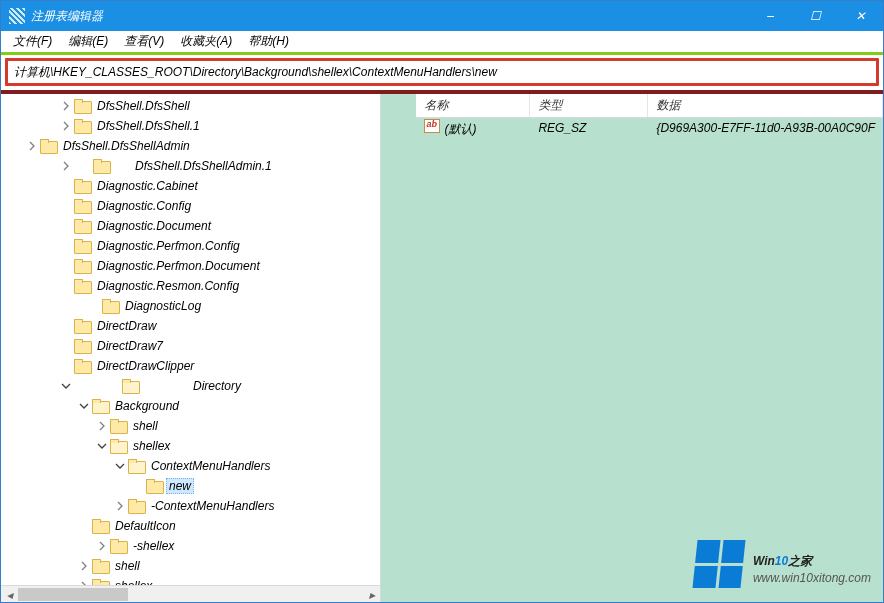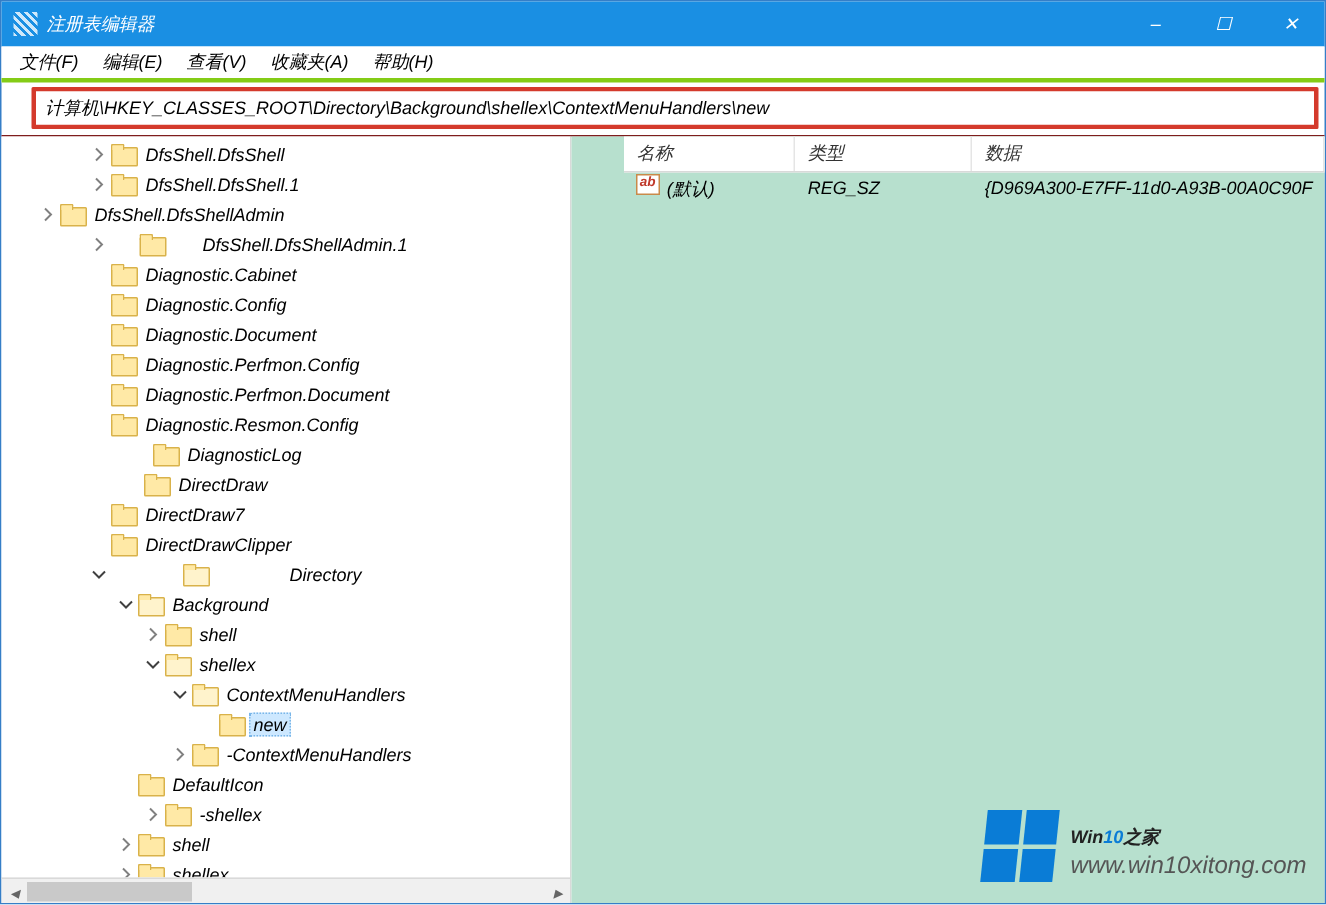--- a/index.html
+++ b/index.html
@@ -4,23 +4,23 @@
 <style>
 *{box-sizing:border-box;margin:0;padding:0;font-family:"Microsoft YaHei","Segoe UI",sans-serif;font-size:12px;}
 html,body{width:884px;height:603px;overflow:hidden;background:#fff;}
 .window{width:884px;height:603px;display:flex;flex-direction:column;border:1px solid #357ec7;font-style:italic;}
 .titlebar{height:30px;background:#1a8fe3;display:flex;align-items:center;color:#fff;}
 .titlebar .app-icon{width:16px;height:16px;margin:0 6px 0 8px;background:repeating-linear-gradient(45deg,#cfe8fa 0 2px,#1a8fe3 2px 4px);}
 .titlebar .title{flex:1;}
 .titlebar .btn{width:45px;height:30px;display:flex;align-items:center;justify-content:center;color:#fff;}
 .menubar{height:24px;display:flex;align-items:center;padding:0 4px;border-bottom:3px solid #84cc16;background:#fff;}
 .menubar .menu-item{padding:3px 8px;cursor:default;}
-.addressbar{border:3px solid #d43a2c;border-radius:1px;margin:3px 4px 4px 20px;}
+.addressbar{border:3px solid #d43a2c;border-radius:1px;margin:3px 4px 4px 4px;}
 .addressbar-inner{height:22px;display:flex;align-items:center;padding:0 6px;background:#fff;}
-.body{flex:1;display:flex;min-height:0;border-top:1px solid #7f1d1d;}
+.body{flex:1;display:flex;min-height:0;border-top:4px solid #7f1d1d;}
 .tree-pane{width:412px;display:flex;flex-direction:column;border-right:1px solid #d9d9d9;}
 .tree{flex:1;overflow:hidden;padding-top:2px;background:#fff;position:relative;}
 .tree-row{height:20px;display:flex;align-items:center;white-space:nowrap;}
 .expander{width:14px;height:14px;display:inline-flex;align-items:center;justify-content:center;color:#666;font-size:10px;margin-right:1px;}
 .expander.none{visibility:hidden;}
 .folder{width:16px;height:14px;margin-right:4px;position:relative;}
 .folder::before{content:"";position:absolute;left:0;top:2px;width:16px;height:11px;background:#ffe9a6;border:1px solid #d9b24a;border-radius:1px;}
 .folder::after{content:"";position:absolute;left:0;top:0;width:7px;height:3px;background:#ffe9a6;border:1px solid #d9b24a;border-bottom:none;border-radius:1px 1px 0 0;}
 .folder.open::before{background:#fff3cc;}
 .node-label{padding:1px 3px;}
@@ -37,21 +37,21 @@
 .list-row{height:20px;display:flex;align-items:center;}
 .list-row .cell{padding:0 8px;overflow:hidden;white-space:nowrap;}
 .string-icon{width:16px;height:14px;margin-right:4px;background:#fff;border:1px solid #c98a4a;position:relative;display:inline-block;}
 .string-icon::after{content:"ab";position:absolute;left:1px;top:-1px;font-size:9px;color:#c0392b;font-weight:bold;}
 .watermark{position:absolute;right:12px;bottom:14px;display:flex;align-items:center;gap:10px;}
 .winlogo{width:48px;height:48px;display:grid;grid-template-columns:1fr 1fr;grid-template-rows:1fr 1fr;gap:3px;transform:skewX(-6deg);}
 .winlogo div{background:#0a7cd6;}
 .wm-text{display:flex;flex-direction:column;align-items:flex-start;}
 .wm-text .line1{font-size:24px;font-weight:bold;color:#222;}
 .wm-text .line1 .b{color:#0a7cd6;}
-.wm-text .line2{font-size:16px;color:#555;}
+.wm-text .line2{font-size:12px;color:#555;}
 svg{display:block;}
 </style>
 </head>
 <body>
 
 <div class="window">
 
   <div class="titlebar">
     <div class="app-icon"></div>
     <div class="title">注册表编辑器</div>
@@ -148,21 +148,21 @@
           <div class="tree-row" style="padding-left: 58px;">
             <span class="expander none"></span>
             <span class="folder"></span>
             <span class="node-label">Diagnostic.Resmon.Config</span>
           </div>
           <div class="tree-row" style="padding-left: 86px;">
             <span class="expander none"></span>
             <span class="folder"></span>
             <span class="node-label">DiagnosticLog</span>
           </div>
-          <div class="tree-row" style="padding-left: 80px; text-align: right;">
+          <div class="tree-row" style="padding-left: 58px; text-align: right;">
             <span class="expander none"></span>
             <span class="folder"></span>
             <span class="node-label">DirectDraw</span>
           </div>
           <div class="tree-row" style="padding-left: 58px;">
             <span class="expander none"></span>
             <span class="folder"></span>
             <span class="node-label">DirectDraw7</span>
           </div>
           <div class="tree-row" style="padding-left: 58px;">

